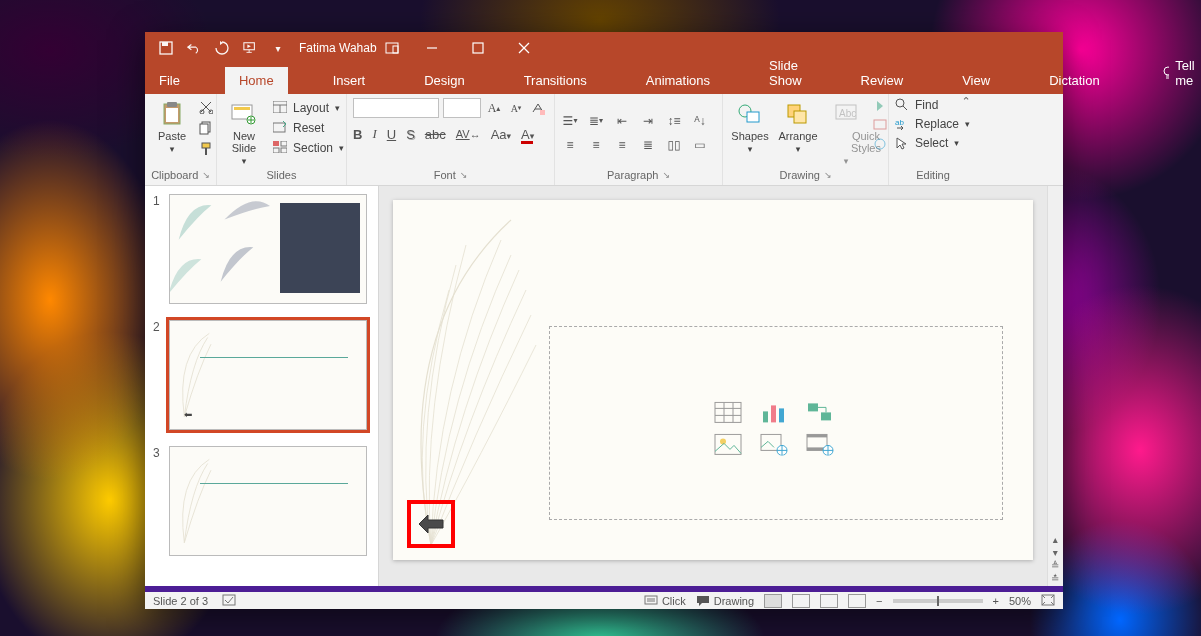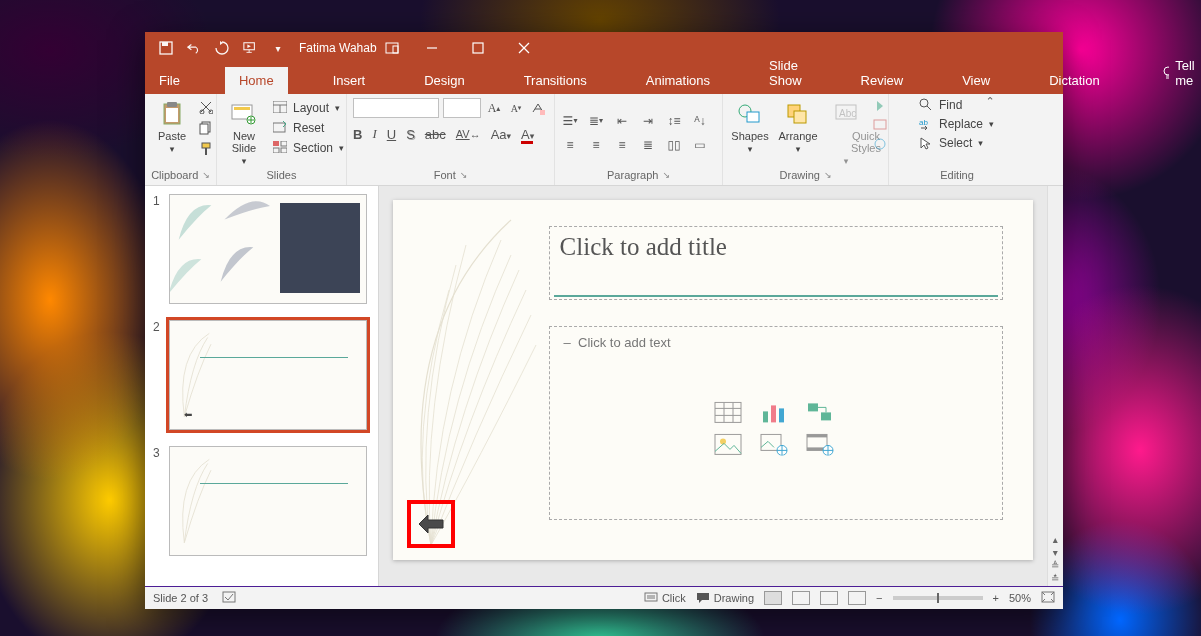--- a/index.html
+++ b/index.html
@@ -94,21 +94,21 @@
 .content-icons { display:grid; grid-template-columns: repeat(3, 32px); gap:10px 14px; position:absolute; left:50%; top:50%; transform:translate(-50%,-40%); }
 .content-icons .ci { width:28px; height:22px; opacity:.85; }
 
 .red-highlight { position:absolute; left:14px; bottom:12px; width:48px; height:48px; border:4px solid #ff0000; display:flex; align-items:center; justify-content:center; }
 .red-highlight svg { width:26px; height:20px; }
 
 .scroll-right { width:17px; background:#f0f0f0; border-left:1px solid #ddd; position:relative; }
 .scroll-btns { position:absolute; bottom:2px; left:0; right:0; display:flex; flex-direction:column; align-items:center; gap:2px; font-size:10px; color:#666; }
 
 
-.status { height:23px; background:#f3f3f3; border-top:1px solid #4c1d95; display:flex; align-items:center; font-size:11px; color:#555; padding:0 8px; }
+.status { height:23px; background:#f3f3f3; border-top:6px solid #4c1d95; display:flex; align-items:center; font-size:11px; color:#555; padding:0 8px; }
 .status .left { display:flex; align-items:center; gap:14px; }
 .status .right { margin-left:auto; display:flex; align-items:center; gap:10px; }
 .zoom-slider { width:90px; height:4px; background:#ccc; position:relative; }
 .zoom-slider::before { content:""; position:absolute; left:44px; top:-3px; width:2px; height:10px; background:#666; }
 .viewbtn { width:18px; height:14px; border:1px solid #999; }
 .viewbtn.active { background:#ddd; }
 </style>
 </head>
 <body>
 
@@ -388,21 +388,21 @@
                 <circle cx="7" cy="6" r="5" fill="none" stroke="#29c"></circle>
               </svg></span>
         </div>
       </div>
       <div class="group-label">
           <span>Drawing</span>
           <span class="dlg-launcher">↘</span>
         </div>
     </div>
 
-    <div class="group" style="width:88px;border-right:none;margin-left:24px;">
+    <div class="group" style="width:88px;border-right:none;">
       <div class="group-body">
         <div class="edit-list">
           <div class="erow">
               <svg width="14" height="14">
                 <circle cx="5" cy="5" r="4" fill="none" stroke="#555"></circle>
                 <line x1="8" y1="8" x2="12" y2="12" stroke="#555"></line>
               </svg>
               <span>Find</span>
             </div>
           <div class="erow">
@@ -487,26 +487,22 @@
             <path d="M30 335 Q55 200 118 60"></path>
               <path d="M30 335 Q62 215 125 80"></path>
             <path d="M30 335 Q70 230 130 105"></path>
               <path d="M30 335 Q78 250 135 135"></path>
             <path d="M30 335 Q20 200 65 35"></path>
               <path d="M30 335 Q12 210 55 55"></path>
             <path d="M30 335 Q6 225 48 80"></path>
           </g>
         </svg>
 
-        <div class="title-ph">
-          <div class="txt">Click to add title</div>
-        </div>
 
         <div class="content-ph">
-          <div class="bullet">–&nbsp;&nbsp;<span>Click to add text</span></div>
           <div class="content-icons">
             <svg class="ci" viewBox="0 0 28 22">
                 <rect x="1" y="1" width="26" height="20" fill="none" stroke="#888"></rect>
                 <line x1="1" y1="7" x2="27" y2="7" stroke="#888"></line>
                 <line x1="1" y1="14" x2="27" y2="14" stroke="#888"></line>
                 <line x1="10" y1="1" x2="10" y2="21" stroke="#888"></line>
                 <line x1="19" y1="1" x2="19" y2="21" stroke="#888"></line>
               </svg>
             <svg class="ci" viewBox="0 0 28 22">
                 <rect x="3" y="10" width="5" height="11" fill="#4a8"></rect>

